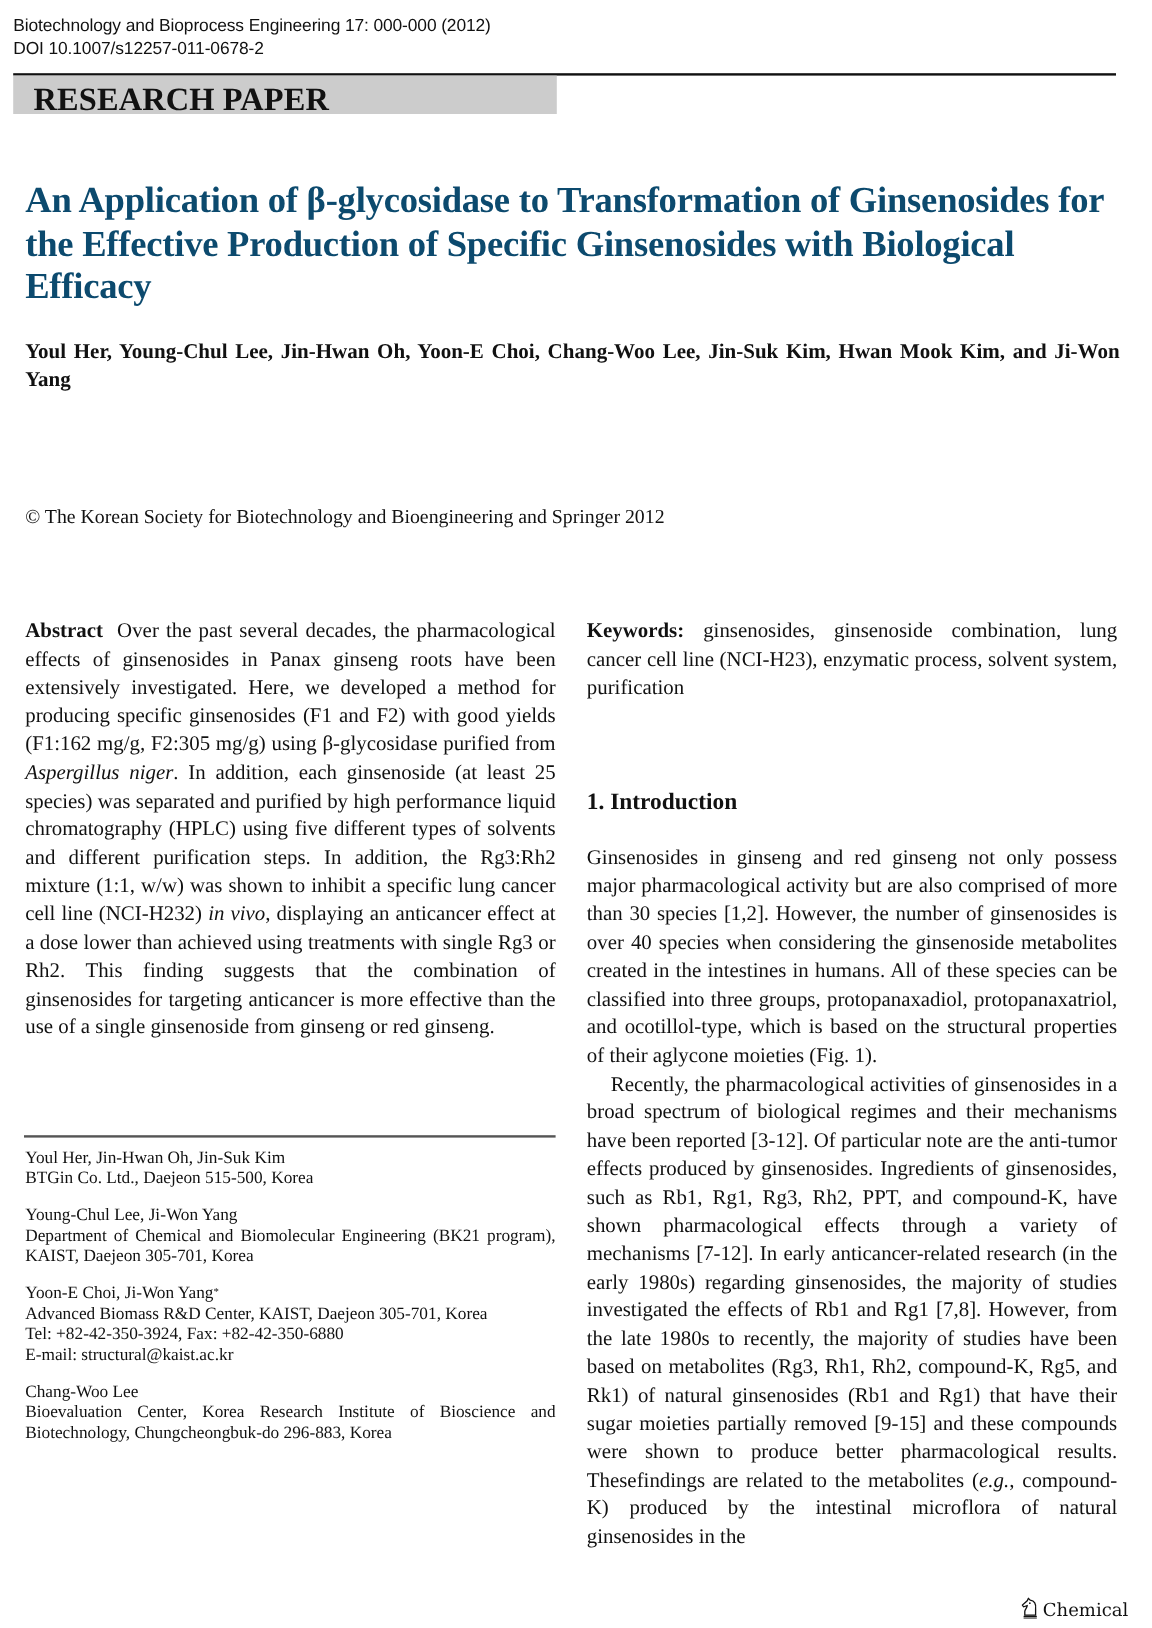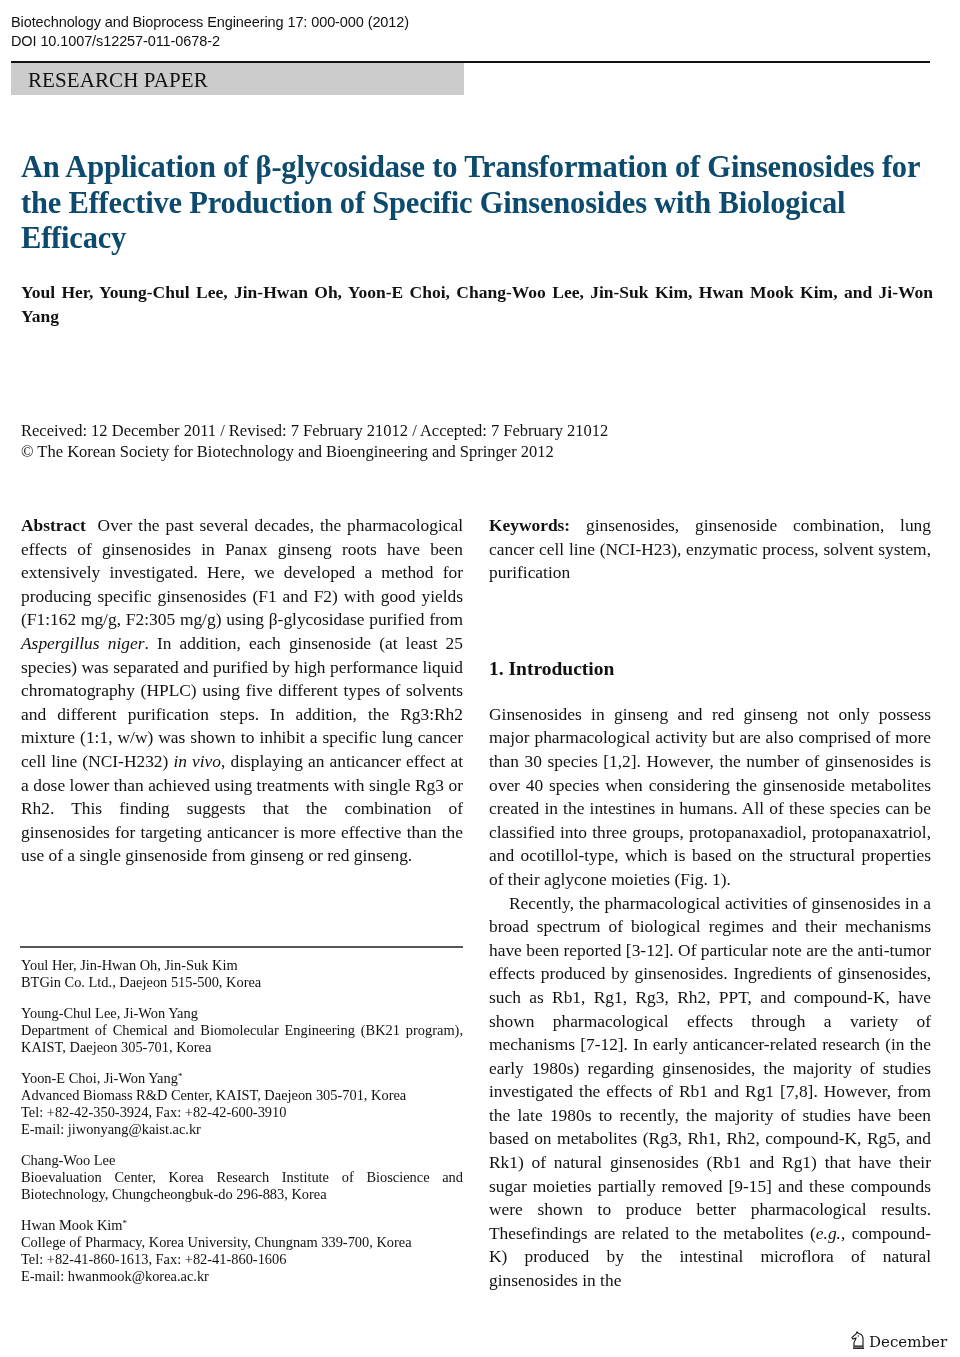--- a/index.html
+++ b/index.html
@@ -15,22 +15,22 @@
       letter-spacing: -0.1px;
     }
     #journal-line { left: 11px; top: 13px; }
     #doi-line { left: 11px; top: 32px; }
     .top-rule { left: 11px; top: 61px; width: 919px; height: 2px; background: #111; }
     .section-bar {
       left: 11px; top: 63px; width: 453px; height: 32px; background: #cccccc;
     }
     .section-bar span {
       position: absolute; left: 17px; top: 5px;
-      font-family: "Liberation Serif", serif; font-weight: normal;
-      font-size: 21px; letter-spacing: 0.1px; color: #111;
+      font-family: "Liberation Serif", serif; font-weight: bold;
+      font-size: 27px; letter-spacing: 0.1px; color: #111;
     }
     .title {
       left: 21px; top: 150px; width: 920px;
       font-weight: bold; font-size: 30.5px; line-height: 35.5px;
       letter-spacing: -0.2px; color: #0c4a6e;
     }
     .authors {
       left: 21px; top: 280px; width: 912px;
       font-weight: bold; font-size: 17.5px; line-height: 24px; color: #111;
       text-align: justify;
@@ -73,21 +73,20 @@
 <div class="abs journal" id="doi-line">DOI 10.1007/s12257-011-0678-2</div>
 <div class="abs top-rule"></div>
 <div class="abs section-bar">
   <span>RESEARCH PAPER</span>
 </div>
 
 <div class="abs title">An Application of β-glycosidase to Transformation of Ginsenosides for the Effective Production of Specific Ginsenosides with Biological Efficacy</div>
 <div class="abs authors">Youl Her, Young-Chul Lee, Jin-Hwan Oh, Yoon-E Choi, Chang-Woo Lee, Jin-Suk Kim, Hwan Mook Kim, and Ji-Won Yang</div>
 
 <div class="abs dates">
-  <p>Received: 12 December 2011 / Revised: 7 February 21012 / Accepted: 7 February 21012</p>
   <p>© The Korean Society for Biotechnology and Bioengineering and Springer 2012</p>
 </div>
 
 <div class="abs col left-col">
   <p><span class="lbl">Abstract</span>&nbsp;&nbsp;<span>Over the past several decades, the pharmacological effects of ginsenosides in Panax ginseng roots have been extensively investigated. Here, we developed a method for producing specific ginsenosides (F1 and F2) with good yields (F1:162 mg/g, F2:305 mg/g) using β-glycosidase purified from </span><i>Aspergillus niger</i><span>. In addition, each ginsenoside (at least 25 species) was separated and purified by high performance liquid chromatography (HPLC) using five different types of solvents and different purification steps. In addition, the Rg3:Rh2 mixture (1:1, w/w) was shown to inhibit a specific lung cancer cell line (NCI-H232) </span><i>in vivo</i><span>, displaying an anticancer effect at a dose lower than achieved using treatments with single Rg3 or Rh2. This finding suggests that the combination of ginsenosides for targeting anticancer is more effective than the use of a single ginsenoside from ginseng or red ginseng.</span></p>
 </div>
 
 <div class="abs foot-rule"></div>
 
 <div class="abs affil" id="affil-block">
@@ -95,45 +94,39 @@
       <div><span>Youl Her, Jin-Hwan Oh, Jin-Suk Kim</span></div>
       <div>BTGin Co. Ltd., Daejeon 515-500, Korea</div>
     </div>
     <div class="block">
       <div><span>Young-Chul Lee, Ji-Won Yang</span></div>
       <div class="just">Department of Chemical and Biomolecular Engineering (BK21 program), KAIST, Daejeon 305-701, Korea</div>
     </div>
     <div class="block">
       <div><span>Yoon-E Choi, Ji-Won Yang</span><span class="star">*</span></div>
       <div>Advanced Biomass R&amp;D Center, KAIST, Daejeon 305-701, Korea</div>
-      <div>Tel: +82-42-350-3924, Fax: +82-42-600-3910</div>
-      <div>E-mail: jiwonyang@kaist.ac.kr</div>
+      <div>Tel: +82-42-350-3924, Fax: +82-42-350-6880</div>
+      <div>E-mail: structural@kaist.ac.kr</div>
     </div>
     <div class="block">
       <div><span>Chang-Woo Lee</span></div>
       <div class="just">Bioevaluation Center, Korea Research Institute of Bioscience and Biotechnology, Chungcheongbuk-do 296-883, Korea</div>
-    </div>
-    <div class="block">
-      <div><span>Hwan Mook Kim</span><span class="star">*</span></div>
-      <div class="just">College of Pharmacy, Korea University, Chungnam 339-700, Korea</div>
-      <div>Tel: +82-41-860-1613, Fax: +82-41-860-1606</div>
-      <div>E-mail: hwanmook@korea.ac.kr</div>
     </div>
   </div>
 
 <div class="abs col right-col">
   <p><span class="lbl">Keywords:</span> <span>ginsenosides, ginsenoside combination, lung cancer cell line (NCI-H23), enzymatic process, solvent system, purification</span></p>
   <div class="intro-heading">1. Introduction</div>
   <p>Ginsenosides in ginseng and red ginseng not only possess major pharmacological activity but are also comprised of more than 30 species [1,2]. However, the number of ginsenosides is over 40 species when considering the ginsenoside metabolites created in the intestines in humans. All of these species can be classified into three groups, protopanaxadiol, protopanaxatriol, and ocotillol-type, which is based on the structural properties of their aglycone moieties (Fig. 1).</p>
   <p class="indent"><span>Recently, the pharmacological activities of ginsenosides in a broad spectrum of biological regimes and their mechanisms have been reported [3-12]. Of particular note are the anti-tumor effects produced by ginsenosides. Ingredients of ginsenosides, such as Rb1, Rg1, Rg3, Rh2, PPT, and compound-K, have shown pharmacological effects through a variety of mechanisms [7-12]. In early anticancer-related research (in the early 1980s) regarding ginsenosides, the majority of studies investigated the effects of Rb1 and Rg1 [7,8]. However, from the late 1980s to recently, the majority of studies have been based on metabolites (Rg3, Rh1, Rh2, compound-K, Rg5, and Rk1) of natural ginsenosides (Rb1 and Rg1) that have their sugar moieties partially removed [9-15] and these compounds were shown to produce better pharmacological results. Thesefindings are related to the metabolites (</span><i>e.g.</i><span>, compound-K) produced by the intestinal microflora of natural ginsenosides in the</span></p>
 </div>
 
 <div class="abs springer">
   <span>
     <svg width="14" height="18" viewBox="0 0 14 18">
       <path d="M3 15 L3 12 C3 10 5 9 5 7 L2 8 L1 6.5 L5 3 L6 1 L7.5 2.5 C11 3 12.5 6 12 10 L12 15 Z" fill="none" stroke="#111" stroke-width="1.1"></path>
       <rect x="2" y="15.5" width="11" height="1.1" fill="#111"></rect>
       <rect x="2" y="17" width="11" height="0.9" fill="#111"></rect>
       <circle cx="7.2" cy="5" r="0.7" fill="#111"></circle>
     </svg>
   </span>
-  <span class="brand">December</span>
+  <span class="brand">Chemical</span>
 </div>
 
 </body></html>

